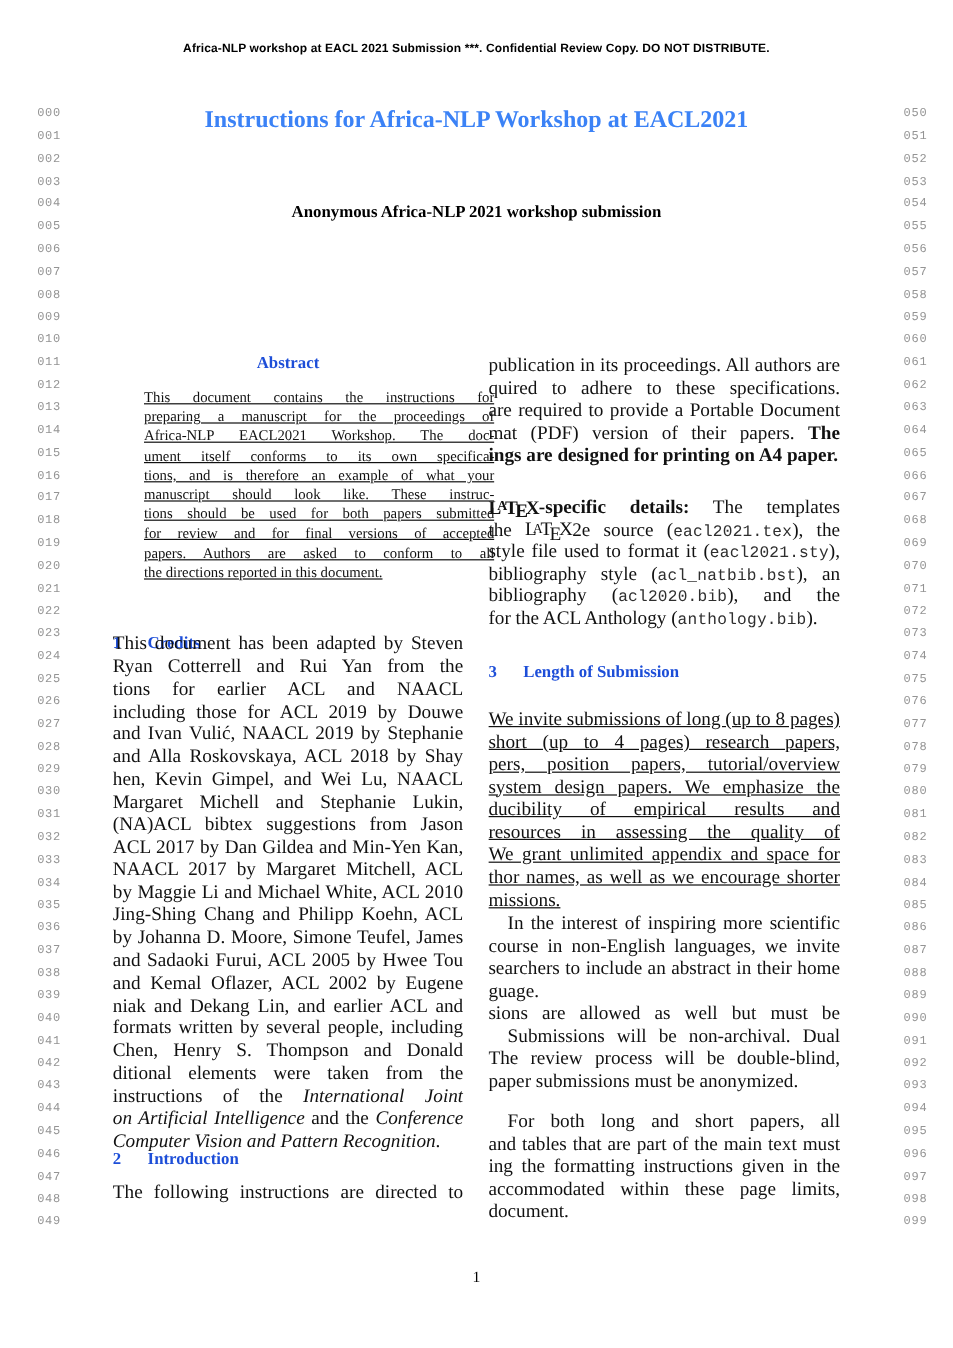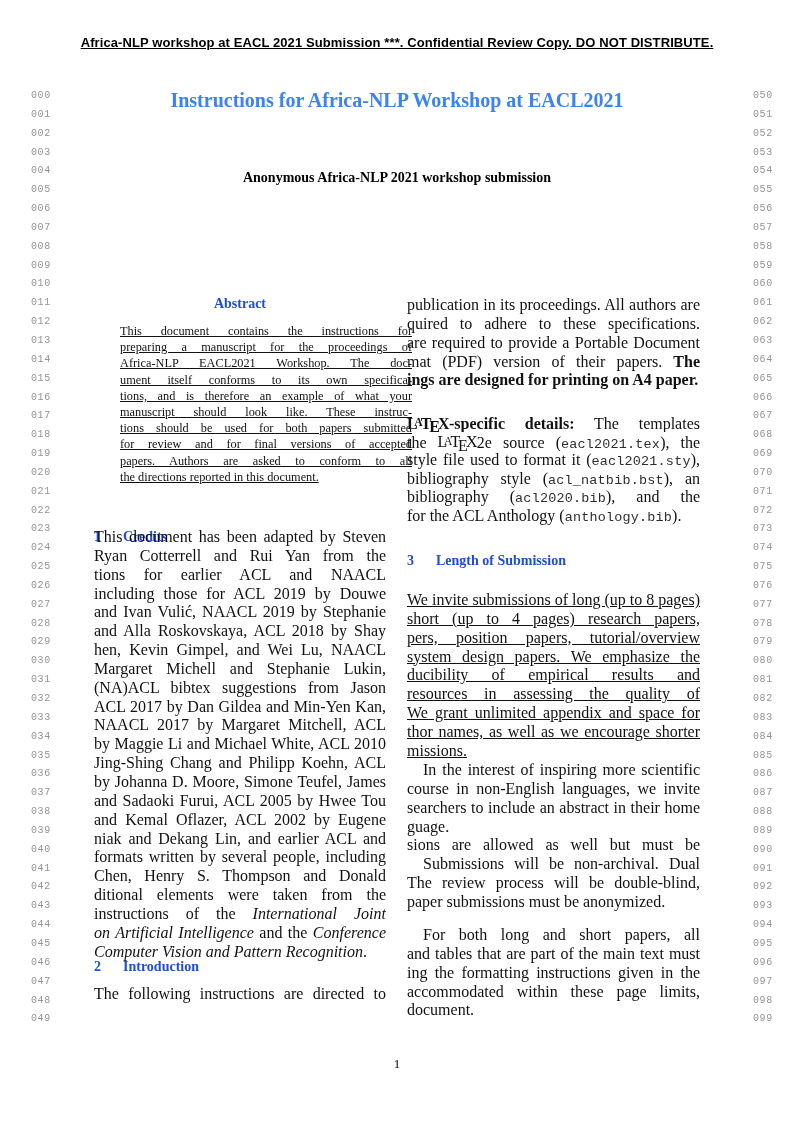--- a/index.html
+++ b/index.html
@@ -9,21 +9,21 @@
     background:#ffffff;
     font-family:"Liberation Serif","DejaVu Serif",serif;
     color:#111;
     overflow:hidden;
   }
   
   .ribbon{
     position:absolute;top:35px;left:0;width:100%;
     text-align:center;
     font-family:"Liberation Sans","DejaVu Sans",sans-serif;
-    font-weight:bold;font-size:13px;letter-spacing:0.1px;color:#000;text-decoration:underline;
+    font-weight:bold;font-size:10px;letter-spacing:0.1px;color:#000;
   }
   
   .title{
     position:absolute;top:89px;left:0;width:100%;
     text-align:center;font-weight:bold;font-size:20px;color:#3b82f6;
   }
   .author{
     position:absolute;top:170px;left:0;width:100%;
     text-align:center;font-weight:bold;font-size:14px;color:#000;
   }

